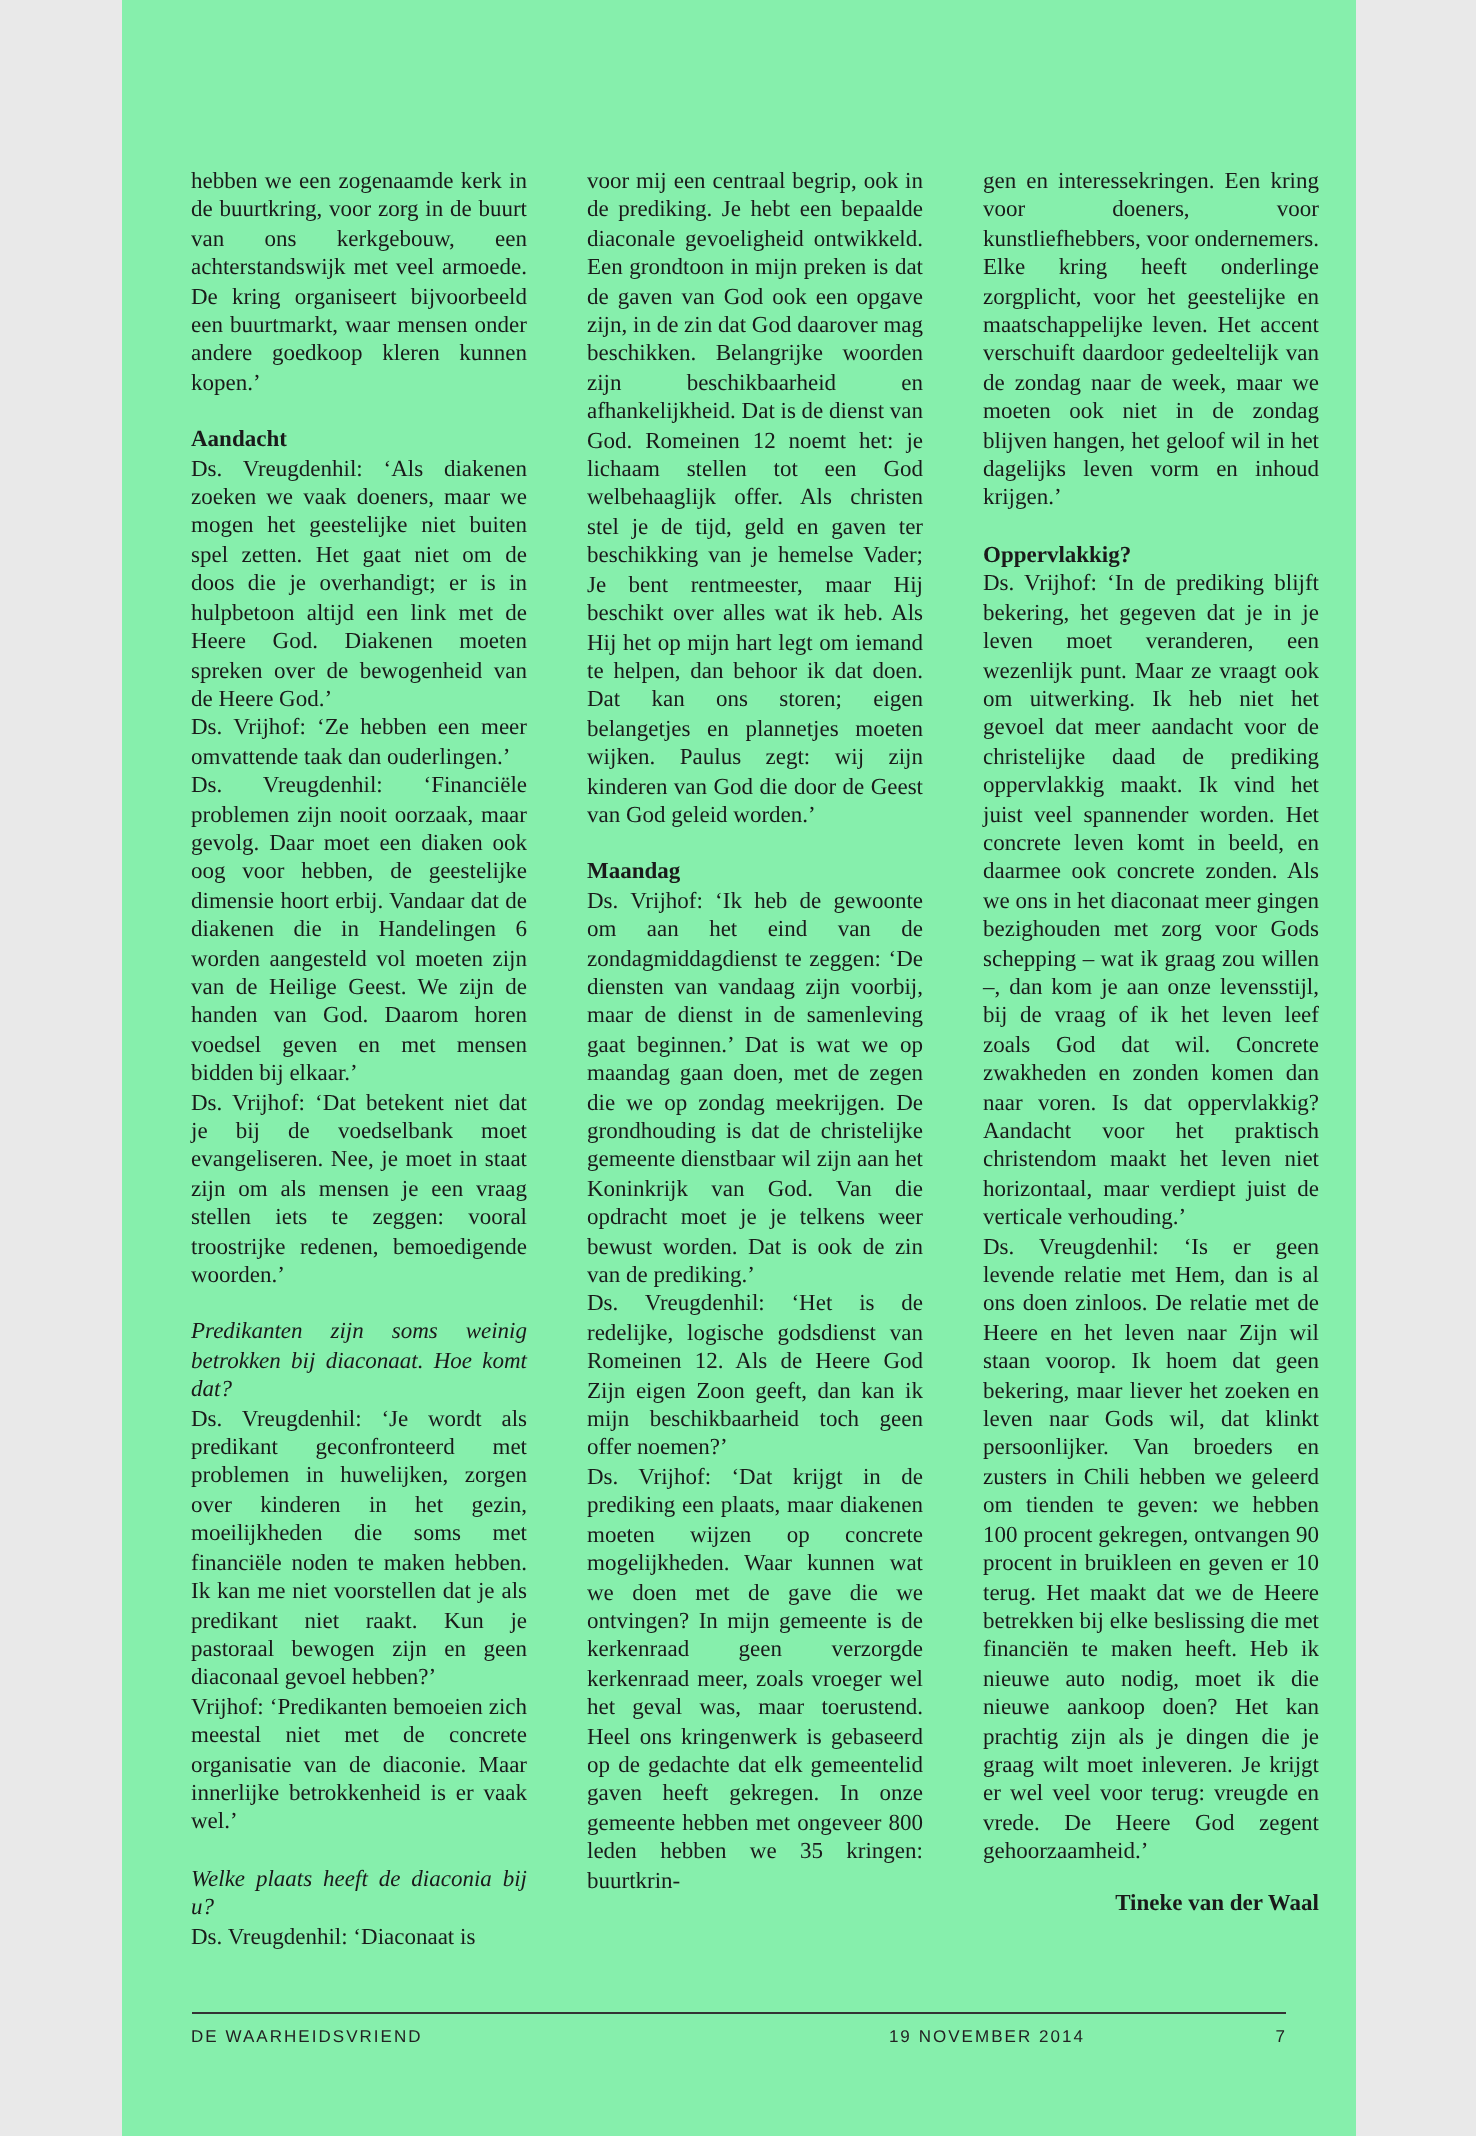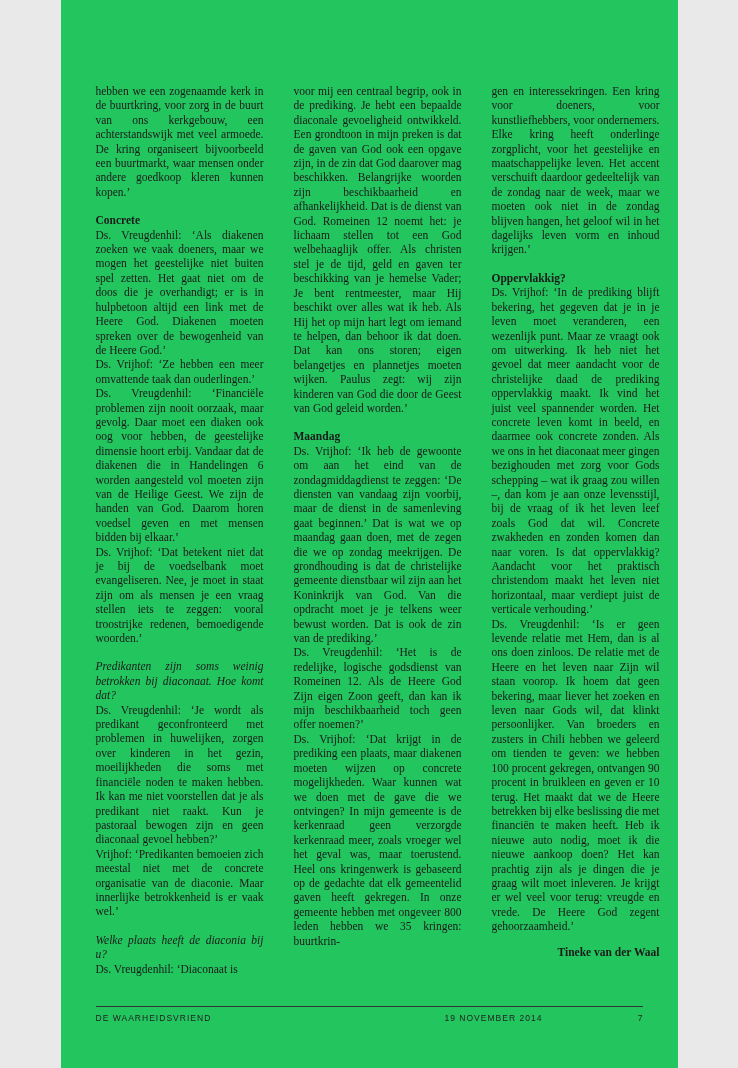--- a/index.html
+++ b/index.html
@@ -1,19 +1,19 @@
 <!DOCTYPE html>
 <html><head>
 <meta charset="utf-8">
 <style>
   * { margin:0; padding:0; box-sizing:border-box; }
   html,body { background:#e9e9e9; }
   .page {
     position:relative; width:617px; height:1068px; margin:0 auto;
-    background:#22c55e; overflow:hidden;
+    background:#86efac; overflow:hidden;
     font-family:"Liberation Serif", serif; color:#1a1a1a;
   }
   .col {
     position:absolute; top:84px; width:168px;
     font-size:11.5px; line-height:14.4px;
   }
   .col-1 { left:35px; }
   .col-2 { left:233px; }
   .col-3 { left:431px; }
   .p { text-align:justify; hyphens:auto; }
@@ -40,21 +40,21 @@
   .footer .mag { flex:1; }
   .footer .pageno { width:100px; text-align:right; letter-spacing:0; }
 </style>
 </head>
 <body>
 
 <div class="page">
 
   <div class="col col-1">
     <p class="p">hebben we een zogenaamde kerk in de buurtkring, voor zorg in de buurt van ons kerkgebouw, een achterstandswijk met veel armoede. De kring organiseert bijvoorbeeld een buurtmarkt, waar mensen onder andere goedkoop kleren kunnen kopen.’</p>
-    <p class="h">Concrete</p>
+    <p class="h">Aandacht</p>
     <p class="p">Ds. Vreugdenhil: ‘Als diakenen zoeken we vaak doeners, maar we mogen het geestelijke niet buiten spel zetten. Het gaat niet om de doos die je overhandigt; er is in hulpbetoon altijd een link met de Heere God. Diakenen moeten spreken over de bewogenheid van de Heere God.’</p>
     <p class="p">Ds. Vrijhof: ‘Ze hebben een meer omvattende taak dan ouderlingen.’</p>
     <p class="p">Ds. Vreugdenhil: ‘Financiële problemen zijn nooit oorzaak, maar gevolg. Daar moet een diaken ook oog voor hebben, de geestelijke dimensie hoort erbij. Vandaar dat de diakenen die in Handelingen 6 worden aangesteld vol moeten zijn van de Heilige Geest. We zijn de handen van God. Daarom horen voedsel geven en met mensen bidden bij elkaar.’</p>
     <p class="p">Ds. Vrijhof: ‘Dat betekent niet dat je bij de voedselbank moet evangeliseren. Nee, je moet in staat zijn om als mensen je een vraag stellen iets te zeggen: vooral troostrijke redenen, bemoedigende woorden.’</p>
     <p class="q">Predikanten zijn soms weinig betrokken bij diaconaat. Hoe komt dat?</p>
     <p class="p">Ds. Vreugdenhil: ‘Je wordt als predikant geconfronteerd met problemen in huwelijken, zorgen over kinderen in het gezin, moeilijkheden die soms met financiële noden te maken hebben. Ik kan me niet voorstellen dat je als predikant niet raakt. Kun je pastoraal bewogen zijn en geen diaconaal gevoel hebben?’</p>
     <p class="p">Vrijhof: ‘Predikanten bemoeien zich meestal niet met de concrete organisatie van de diaconie. Maar innerlijke betrokkenheid is er vaak wel.’</p>
     <p class="q">Welke plaats heeft de diaconia bij u?</p>
     <p class="p">Ds. Vreugdenhil: ‘Diaconaat is</p>
   </div>

